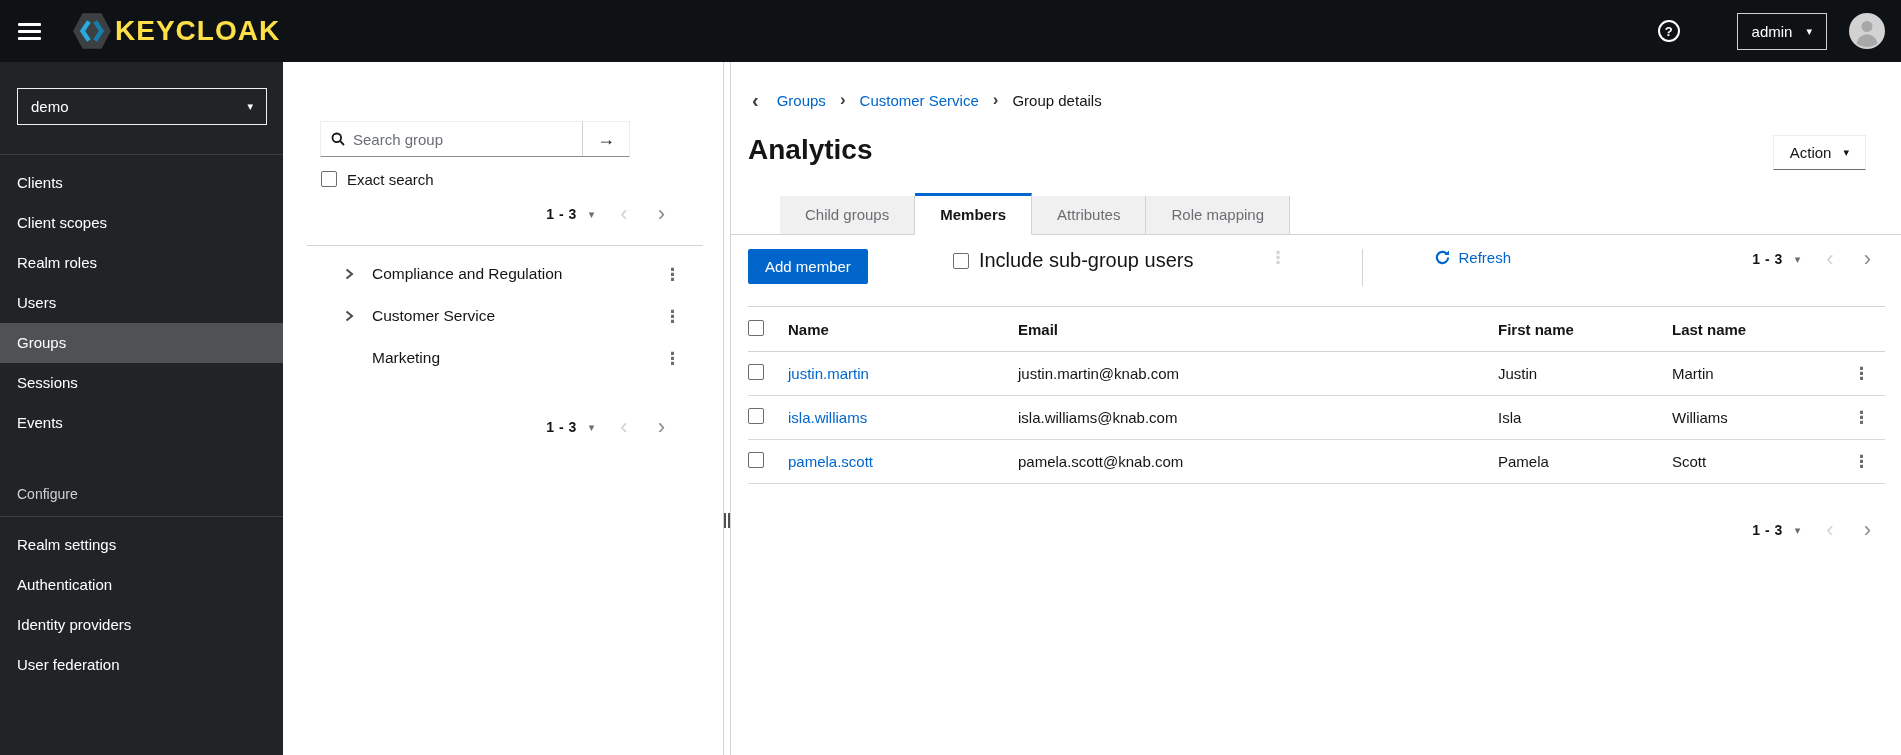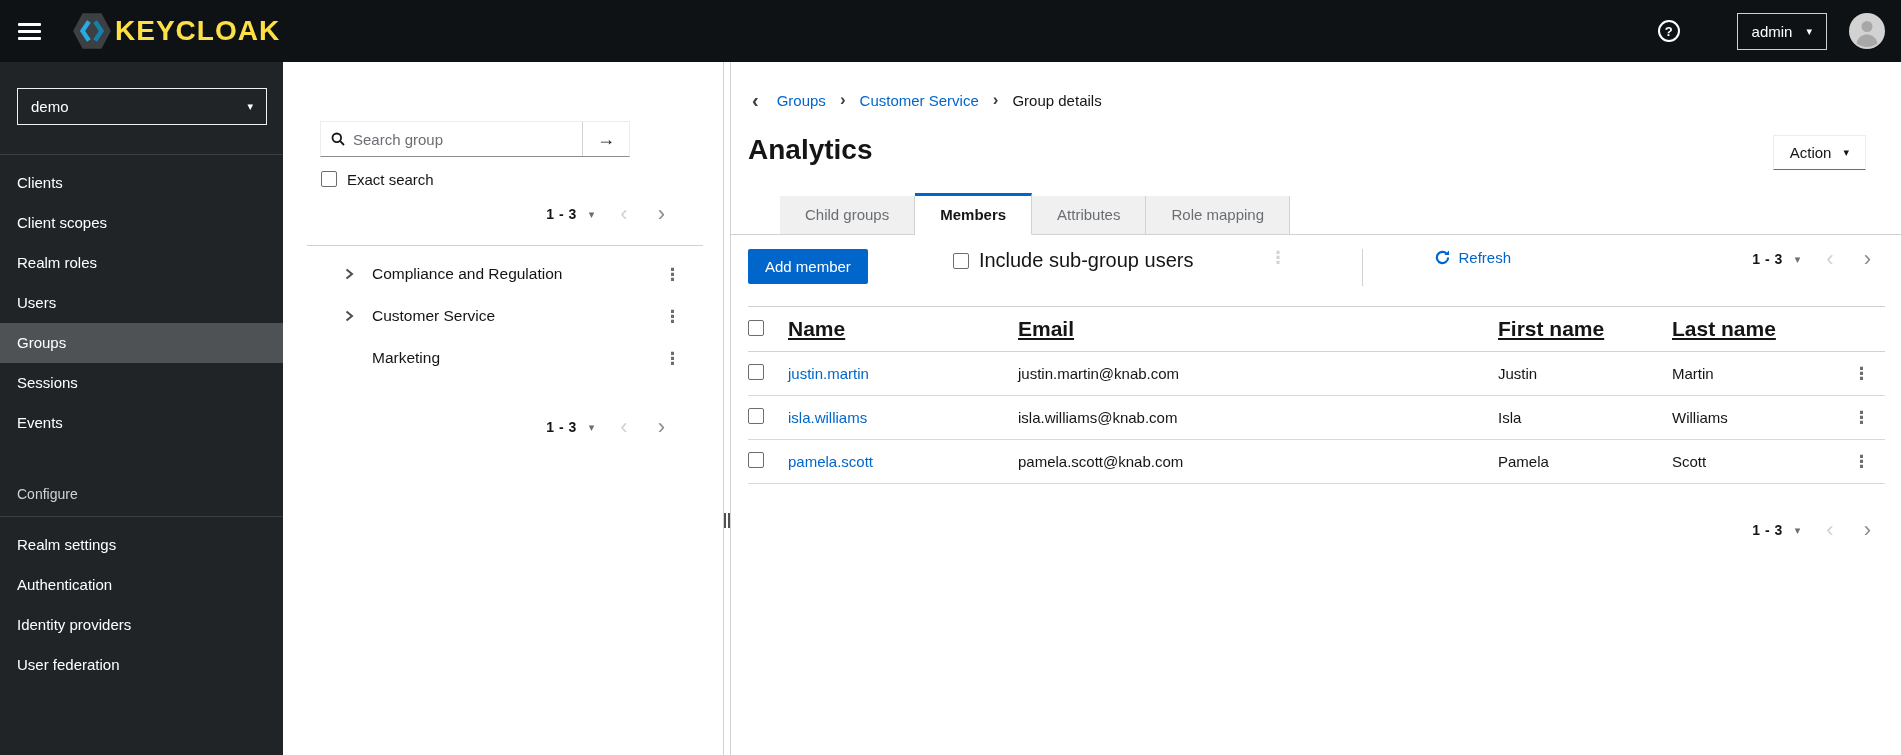--- a/index.html
+++ b/index.html
@@ -93,22 +93,22 @@
   .toolbar { display:flex; align-items:flex-start; margin-top:14px; height:39px;gap:43px; }
   .btn-primary { background:#0066cc; color:#fff; border:none; border-radius:2px; font-size:15px;
     font-family:inherit; padding:9px 17px; cursor:pointer; }
   .check-group { display:flex; align-items:center; gap:10px; margin-left:42px; font-size:20px; cursor:pointer; }
   .kebab.light { color:#d2d2d2; margin-left:33px; }
   .vdiv { width:1px; height:37px; background:#d2d2d2; margin:0 29px 0 33px; }
   .refresh { display:flex; align-items:center; gap:8px; color:#0066cc; font-size:15px; cursor:pointer; }
   .toolbar .pager { margin-left:auto; padding-right:14px; }
 
   .members-table { width:100%; border-collapse:collapse; margin-top:18px; table-layout:fixed; }
-  .members-table thead th { text-align:left; font-size:21px; font-weight:700; height:45px;
-    border-top:1px solid #d2d2d2; border-bottom:1px solid #d2d2d2;text-decoration:underline; }
+  .members-table thead th { text-align:left; font-size:15px; font-weight:700; height:45px;
+    border-top:1px solid #d2d2d2; border-bottom:1px solid #d2d2d2; }
   .members-table tbody td { height:44px; font-size:15px; border-bottom:1px solid #d9d9d9; }
   .members-table a { color:#0066cc; text-decoration:none; cursor:pointer; }
   .col-check { width:40px; } .col-name { width:230px; } .col-email { width:480px; }
   .col-first { width:174px; } .col-last { width:166px; } .col-kebab { width:47px; }
   .cell-kebab { text-align:center; }
 
   .footer-pager { margin-top:36px; justify-content:flex-end; padding-right:14px; }
 </style>
 </head>
 <body>

